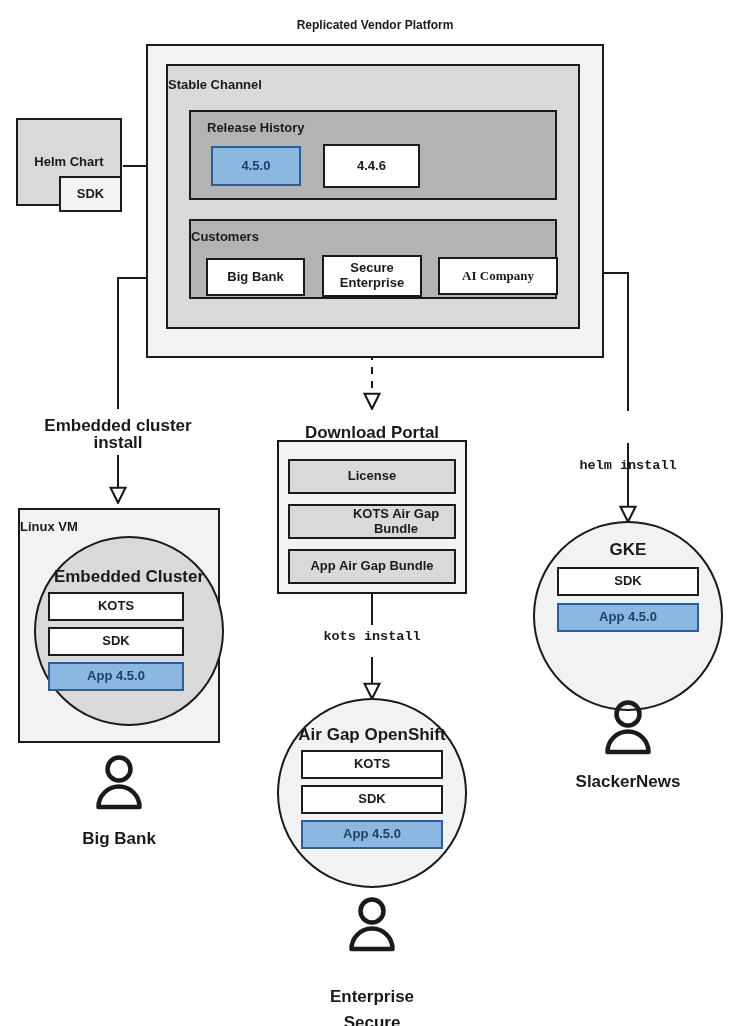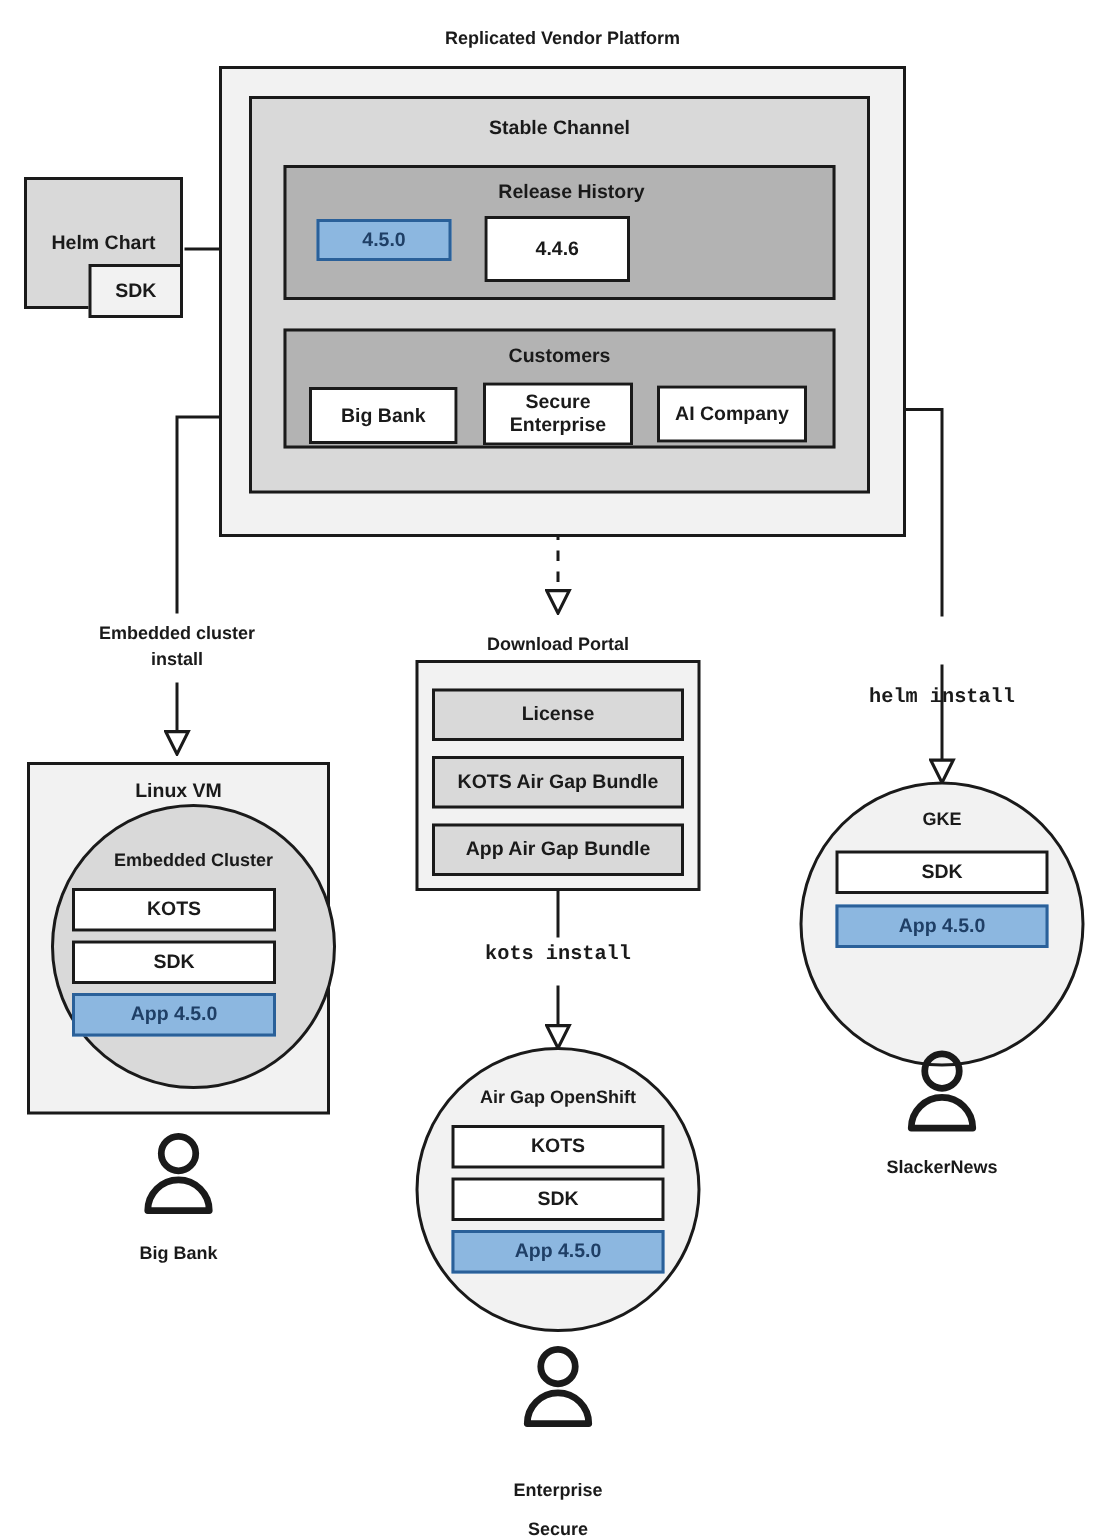--- a/index.html
+++ b/index.html
@@ -39,35 +39,35 @@
   .fill-mid      { background: #b3b3b3; }
   .fill-white    { background: #ffffff; }
   .fill-blue     { background: #8cb7e0; border-color: #2a6099; color: #1f3f66; }
 
   
   .container-box {
     display: block;
     border: 2px solid #1a1a1a;
   }
   .container-title {
-    text-align: center;
+    text-align: left;
     font-weight: bold;
     font-size: 13px;
     line-height: 1.2;
   }
 
   .circle {
     border-radius: 50%;
     border: 2px solid #1a1a1a;
   }
 
   .label {
     text-align: center;
     font-weight: bold;
-    font-size: 12px;
+    font-size: 17px;
     line-height: 1.25;
     color: #1a1a1a;
   }
   .label.mono {
     font-family: "Liberation Mono", "DejaVu Sans Mono", monospace;
     font-size: 13.5px;
     letter-spacing: 0px;
   }
   .title-main {
     text-align: center;
@@ -117,50 +117,50 @@
 <div class="abs container-box fill-lightest" style="left:146px; top:44px; width:458px; height:314px;"></div>
 
 <div class="abs container-box fill-light" style="left:166px; top:64px; width:414px; height:265px;">
   <div class="container-title" style="margin-top:11px;">Stable Channel</div>
 </div>
 
 <div class="abs container-box fill-mid" style="left:189px; top:110px; width:368px; height:90px;">
   <div class="container-title" style="margin-top:8px;padding-left:16px;">Release History</div>
 </div>
 
-<div class="abs box fill-blue" style="left:211px; top:146px; width:90px; height:28px;">4.5.0</div>
+<div class="abs box fill-blue" style="left:211px; top:146px; width:90px; height:40px;">4.5.0</div>
 
 <div class="abs box fill-white" style="left:323px; top:144px; width:97px; height:44px;">4.4.6</div>
 
 <div class="abs container-box fill-mid" style="left:189px; top:219px; width:368px; height:80px;">
   <div class="container-title" style="margin-top:8px;">Customers</div>
 </div>
 
 <div class="abs box fill-white" style="left:206px; top:258px; width:99px; height:38px;">Big Bank</div>
 
 <div class="abs box fill-white" style="left:322px; top:255px; width:100px; height:42px;">Secure Enterprise</div>
 
-<div class="abs box fill-white" style="left:438px; top:257px; width:100px; height:38px;">AI Company</div>
+<div class="abs box fill-white" style="left:438px; top:257px; width:120px; height:38px;font-family:Liberation Serif, serif;">AI Company</div>
 
 <div class="abs box fill-light" style="left:16px; top:118px; width:106px; height:88px;">Helm Chart</div>
 <div class="abs box fill-lightest" style="left:59px; top:176px; width:63px; height:36px;">SDK</div>
 
 <div class="abs label" style="left:38px; top:415px; width:160px;">Embedded cluster</div>
 <div class="abs label" style="left:38px; top:432px; width:160px;">install</div>
 
 <div class="abs label mono" style="left:292px; top:629px; width:160px;">kots install</div>
 
 <div class="abs label mono" style="left:548px; top:417px; width:160px;margin-top:41px;">helm install</div>
 
 <div class="abs label" style="left:282px; top:422px; width:180px;">Download Portal</div>
 
 <div class="abs container-box fill-lightest" style="left:277px; top:440px; width:190px; height:154px;"></div>
 
 <div class="abs box fill-light" style="left:288px; top:459px; width:168px; height:35px;">License</div>
-<div class="abs box fill-light" style="left:288px; top:504px; width:168px; height:35px;">KOTS Air Gap Bundle</div>
+<div class="abs box fill-light" style="left:288px; top:504px; width:168px; height:35px;padding-left:48px;">KOTS Air Gap Bundle</div>
 <div class="abs box fill-light" style="left:288px; top:549px; width:168px; height:35px;">App Air Gap Bundle</div>
 
 <div class="abs container-box fill-lightest" style="left:18px; top:508px; width:202px; height:235px;">
   <div class="container-title" style="margin-top:9px;">Linux VM</div>
 </div>
 
 <div class="abs circle fill-light" style="left:37px; top:536px; width:190px; height:190px; left:34px;"></div>
 
 <div class="abs label" style="left:40px; top:566px; width:178px;">Embedded Cluster</div>
 

